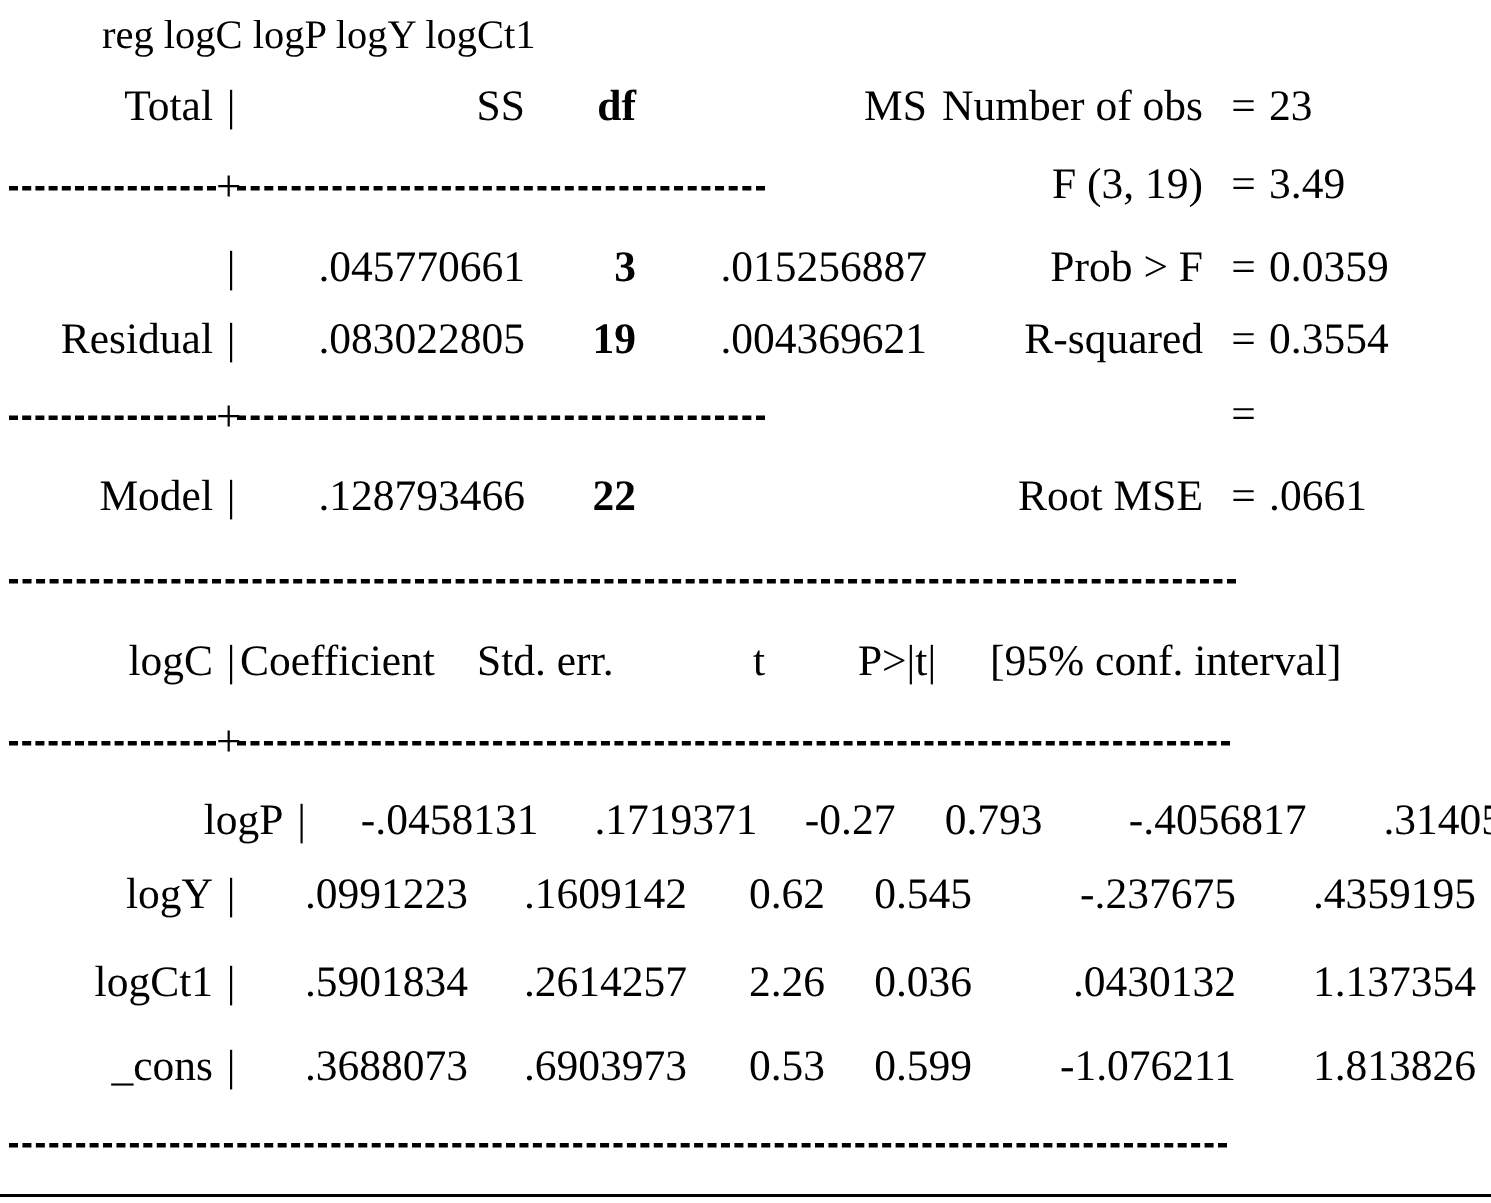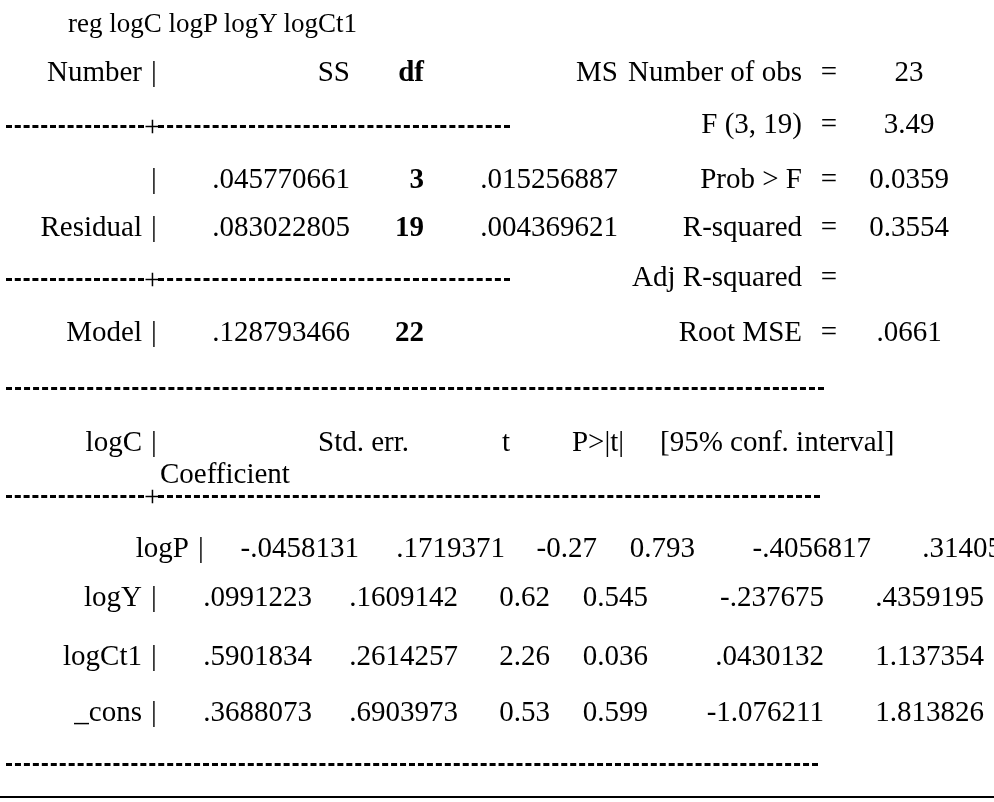--- a/index.html
+++ b/index.html
@@ -63,34 +63,34 @@
   }
 
   
   .c-ss   { left: 150px;  width: 200px; }
   .c-df   { left: 352px;  width: 72px; font-weight: bold;  }
   .c-ms   { left: 428px;  width: 190px; }
 
   
   .s-name { position: absolute; top: 0; left: 588px; width: 214px; text-align: right; }
   .s-eq   { position: absolute; top: 0; left: 818px; width: 22px; text-align: center; }
-  .s-val  { position: absolute; top: 0; left: 846px; width: 126px; text-align: center; }
+  .s-val  { position: absolute; top: 0; left: 846px; width: 126px; text-align: left; }
 
   
   .k-lbl  { position: absolute; top: 0; left: 0;    width: 142px; text-align: right; }
   .k-coef { position: absolute; top: 0; left: 158px; width: 154px; text-align: right; }
   .k-se   { position: absolute; top: 0; left: 318px; width: 140px; text-align: right; }
   .k-t    { position: absolute; top: 0; left: 462px; width: 88px;  text-align: right; }
   .k-p    { position: absolute; top: 0; left: 556px; width: 92px;  text-align: right; }
   .k-lo   { position: absolute; top: 0; left: 660px; width: 164px; text-align: right; }
   .k-hi   { position: absolute; top: 0; left: 828px; width: 156px; text-align: right; }
 
   
   .h-lbl  { position: absolute; top: 0; left: 0;    width: 142px; text-align: right; }
-  .h-coef { position: absolute; top: 0; left: 160px; width: 150px; text-align: left; margin-top: 32px; }
+  .h-coef { position: absolute; top: 0; left: 160px; width: 150px; text-align: left; }
   .h-se   { position: absolute; top: 0; left: 318px; width: 140px; text-align: left; }
   .h-t    { position: absolute; top: 0; left: 462px; width: 88px;  text-align: center; }
   .h-p    { position: absolute; top: 0; left: 548px; width: 100px; text-align: center; }
   .h-ci   { position: absolute; top: 0; left: 660px; width: 324px; text-align: left; }
 
   
   .rule {
     position: absolute;
     height: 46px;
     line-height: 46px;
@@ -127,21 +127,21 @@
   }
 </style>
 </head>
 <body>
 
 <div id="output">
 
   <div class="line cmd" style="top:0px;">reg logC logP logY logCt1</div>
 
   <div class="line" style="top:48px;">
-    <span class="lbl">Number</span>
+    <span class="lbl">Total</span>
     <span class="pipe">|</span>
     <span class="cell c-ss">SS</span>
     <span class="cell c-df">df</span>
     <span class="cell c-ms">MS</span>
     <span class="s-name">Number of obs</span>
     <span class="s-eq">=</span>
     <span class="s-val">23</span>
   </div>
 
   <div class="line" style="top:100px;">
@@ -171,21 +171,20 @@
     <span class="cell c-ms">.004369621</span>
     <span class="s-name">R-squared</span>
     <span class="s-eq">=</span>
     <span class="s-val">0.3554</span>
   </div>
 
   <div class="line" style="top:253px;">
     <span class="rule" style="left:6px; top:0;">
       <span class="seg" style="width:138px;"></span><span class="plus">+</span><span class="seg" style="width:352px;"></span>
     </span>
-    <span class="s-name">Adj R-squared</span>
     <span class="s-eq">=</span>
   </div>
 
   <div class="line" style="top:308px;">
     <span class="lbl">Model</span>
     <span class="pipe">|</span>
     <span class="cell c-ss">.128793466</span>
     <span class="cell c-df">22</span>
     <span class="s-name">Root MSE</span>
     <span class="s-eq">=</span>

